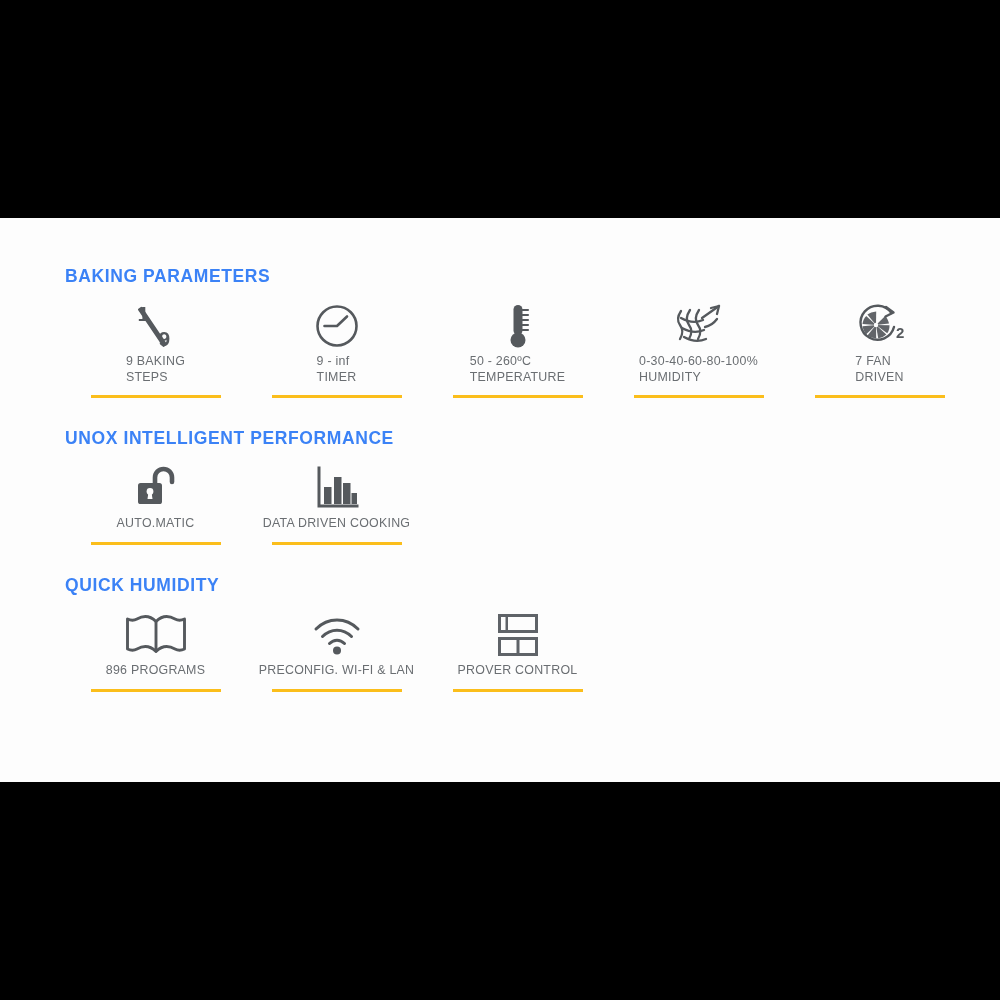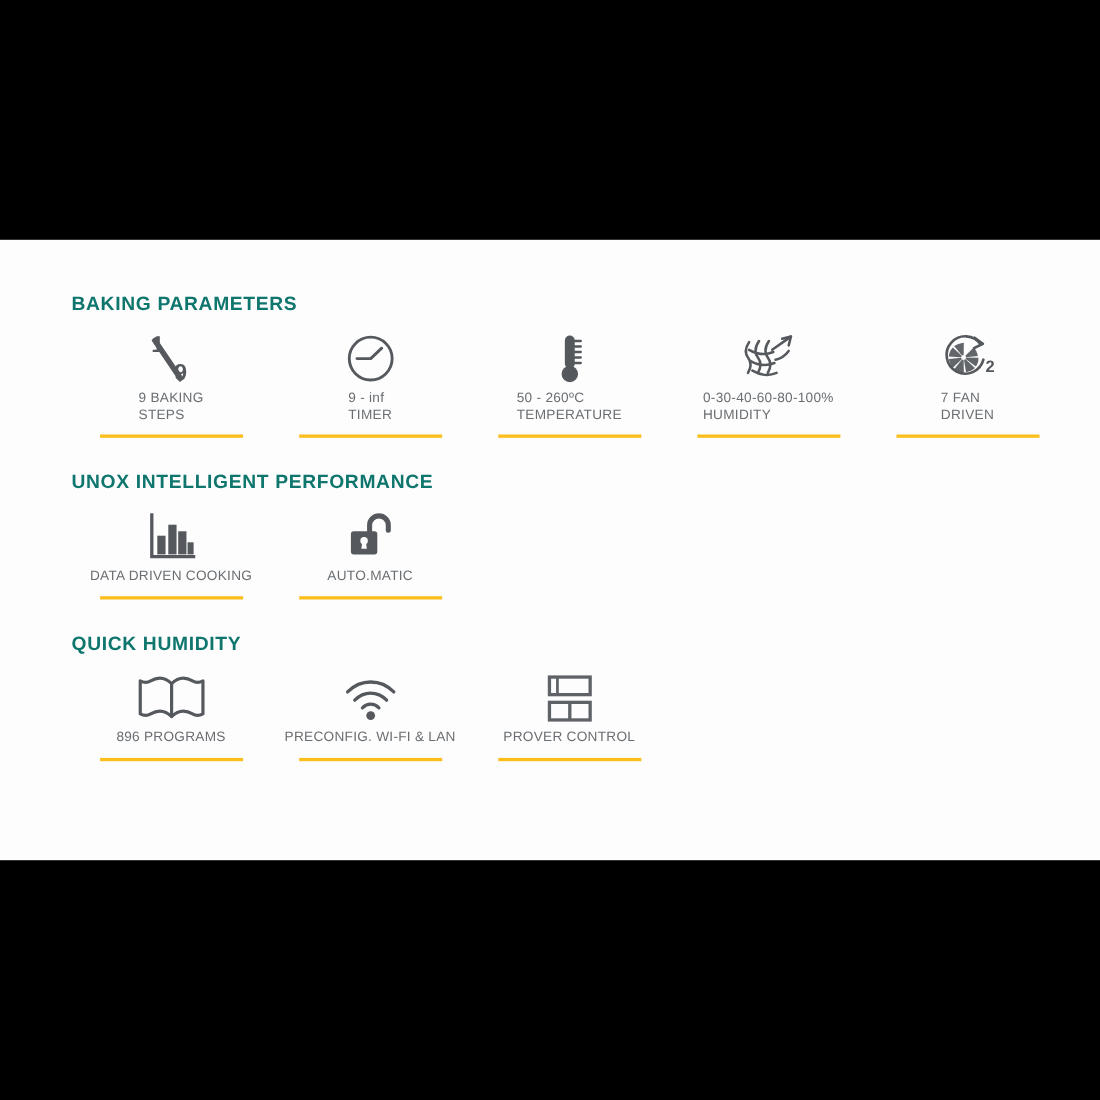--- a/index.html
+++ b/index.html
@@ -36,21 +36,21 @@
   .content {
     position: absolute;
     left: 65px;
     top: 0;
     width: 900px;
   }
 
   .section-title {
     font-size: 17.5px;
     letter-spacing: 0.6px;
-    color: #0f766e;
+    color: #3b82f6;
     font-weight: 600;
     margin: 0;
     padding: 0;
     white-space: nowrap;
   }
 
   .row {
     display: flex;
     align-items: flex-start;
   }
@@ -240,51 +240,51 @@
       </div>
 
     </div>
 
     <h2 class="section-title" id="sec-unox-title">UNOX INTELLIGENT PERFORMANCE</h2>
 
     <div class="row" id="row-unox">
 
       <div class="cell">
         <div class="icon-box">
+          <svg class="ic" width="50" height="50" viewBox="0 0 50 50">
+            <path d="M24 20 V14.5 A8.5 8.5 0 0 1 41 14.5 V19" fill="none" stroke="#55595d" stroke-width="4.6" stroke-linecap="round"></path>
+            <rect x="7" y="20" width="24" height="21" rx="2.6" fill="#55595d"></rect>
+            <circle cx="19" cy="28.5" r="3.4" fill="#fdfdfd"></circle>
+            <path d="M17.4 29.5 h3.2 l0.9 6.4 h-5 z" fill="#fdfdfd"></path>
+          </svg>
+        </div>
+        <div class="labels">
+          <div>AUTO.MATIC</div>
+        </div>
+        <div class="underline"></div>
+      </div>
+
+      <div class="cell">
+        <div class="icon-box">
           <svg class="ic" width="48" height="48" viewBox="0 0 48 48">
             <path d="M6 4 V42 H44" fill="none" stroke="#55595d" stroke-width="3" stroke-linecap="square"></path>
             <g fill="#55595d">
               <rect x="11" y="23" width="7.5" height="17"></rect>
               <rect x="21" y="13" width="7.5" height="27"></rect>
               <rect x="30" y="19" width="7.5" height="21"></rect>
               <rect x="38.5" y="29" width="5.5" height="11"></rect>
             </g>
           </svg>
         </div>
         <div class="labels">
           <div>DATA DRIVEN COOKING</div>
         </div>
         <div class="underline"></div>
       </div>
 
-      <div class="cell">
-        <div class="icon-box">
-          <svg class="ic" width="50" height="50" viewBox="0 0 50 50">
-            <path d="M24 20 V14.5 A8.5 8.5 0 0 1 41 14.5 V19" fill="none" stroke="#55595d" stroke-width="4.6" stroke-linecap="round"></path>
-            <rect x="7" y="20" width="24" height="21" rx="2.6" fill="#55595d"></rect>
-            <circle cx="19" cy="28.5" r="3.4" fill="#fdfdfd"></circle>
-            <path d="M17.4 29.5 h3.2 l0.9 6.4 h-5 z" fill="#fdfdfd"></path>
-          </svg>
-        </div>
-        <div class="labels">
-          <div>AUTO.MATIC</div>
-        </div>
-        <div class="underline"></div>
-      </div>
-
     </div>
 
     <h2 class="section-title" id="sec-quick-title">QUICK HUMIDITY</h2>
 
     <div class="row" id="row-quick">
 
       <div class="cell">
         <div class="icon-box">
           <svg class="ic" width="66" height="48" viewBox="0 0 66 48">
             <path d="M33 10.5 C27 4.5 20 4.5 14 8 C10.5 10 7.5 9.5 4.5 8

